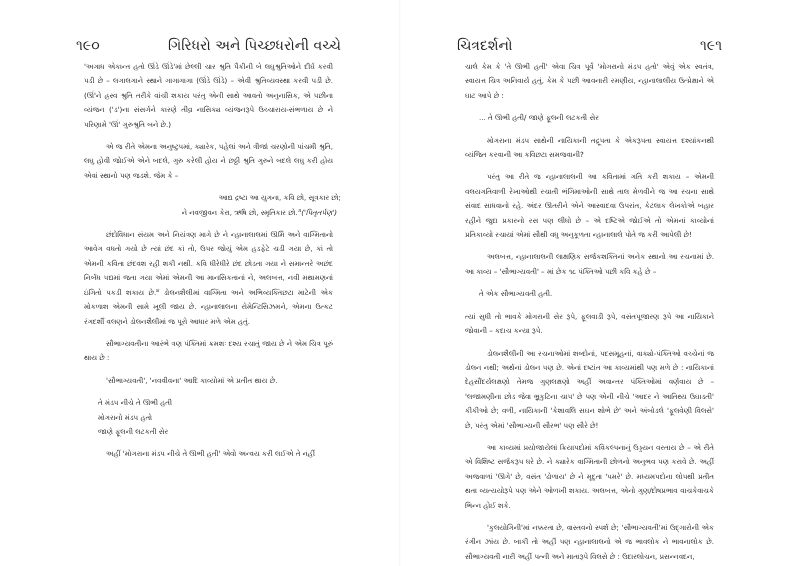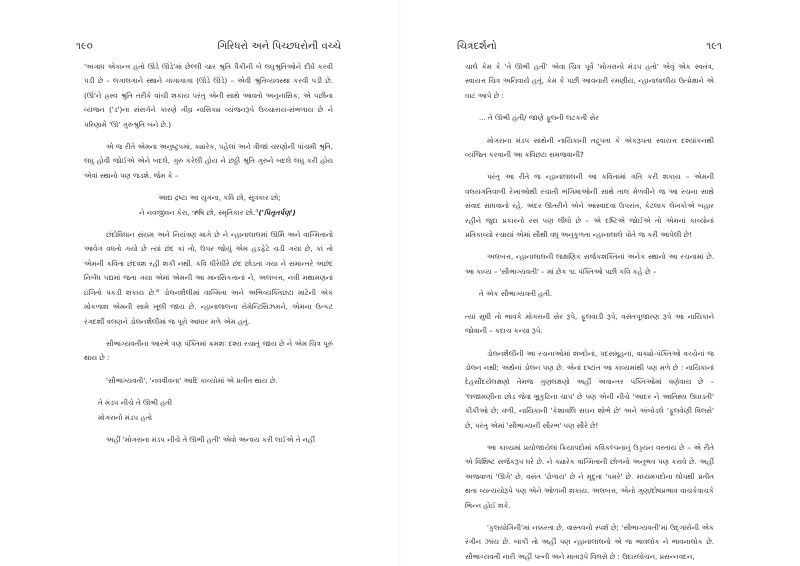--- a/index.html
+++ b/index.html
@@ -34,21 +34,21 @@
     }
     .page-right .page-inner {
       position: absolute;
       left: 57px;
       top: 40px;
       width: 265px;
     }
     .running-head {
       display: flex;
       justify-content: space-between;
-      font-size: 10px;
+      font-size: 14px;
       line-height: 11px;
       height: 11px;
       margin-bottom: 9px;
       color: #222;
     }
     .text {
       font-size: 7.1px;
       line-height: 14.4px;
       text-align: justify;
       letter-spacing: 0;
@@ -60,28 +60,27 @@
     .para.indent {
       text-indent: 22px;
     }
     .verse {
       margin: 2px 0 4px 22px;
       font-size: 7.1px;
       line-height: 14.4px;
     }
     .verse .line {
       display: flex;
-      justify-content: center;
+      justify-content: flex-end;
     }
     .verse.italic {
     }
     .source {
       font-style: italic;
       padding-right: 4px;
-      font-weight: bold;
     }
     .sup {
       font-size: 5px;
       vertical-align: super;
       line-height: 0;
     }
     .gutter {
       position: absolute;
       left: 399px;
       top: 0;
@@ -115,20 +114,21 @@
           </div>
         </div>
 
         <p class="para indent"><span>છંદોવિધાન સંયમ અને નિયંત્રણ માગે છે ને ન્હાનાલાલમાં ઊર્મિ અને વાગ્મિતાનો આવેગ વધતો ગયો છે ત્યાં છંદ કાં તો, ઉપર જોયું એમ હડફેટે ચડી ગયા છે, કાં તો એમની કવિતા છંદવશ રહી શકી નથી. કવિ ધીરેધીરે છંદ છોડતા ગયા ને સમાન્તરે અછંદ નિર્બંધ પદ્યમાં જતા ગયા એમાં એમની આ માનસિકતાનાં ને, અલબત્ત, નવી મથામણનાં ઇંગિતો પકડી શકાય છે.</span><span class="sup">૪</span> <span>ડોલનશૈલીમાં વાગ્મિતા અને અભિવ્યક્તિછટા માટેની એક મોકળાશ એમની સામે ખૂલી જાય છે. ન્હાનાલાલના રોમેન્ટિસિઝમને, એમના ઉત્કટ રંગદર્શી વલણને ડોલનશૈલીમાં જ પૂરો આધાર મળે એમ હતું.</span></p>
         <p class="para indent">સૌભાગ્યવતીના આરંભે ત્રણ પંક્તિમાં ક્રમશઃ દશ્ય રચાતું જાય છે ને એમ ચિત્ર પૂરું થાય છે :</p>
         <p class="para indent">'સૌભાગ્યવતી', 'નવવીવના' આદિ કાવ્યોમાં એ પ્રતીત થાય છે.</p>
 
         <div class="verse italic">
           <div>તે મંડપ નીચે તે ઊભી હતી</div>
           <div>મોગરાનો મંડપ હતો</div>
+          <div>જાણે ફૂલની લટકતી સેર</div>
         </div>
 
         <p class="para indent">અહીં 'મોગરાના મંડપ નીચે તે ઊભી હતી' એવો અન્વય કરી લઈએ તે નહીં</p>
       </div>
     </div>
   </div>
 
   <div class="gutter"></div>
 
   <div class="page page-right">

